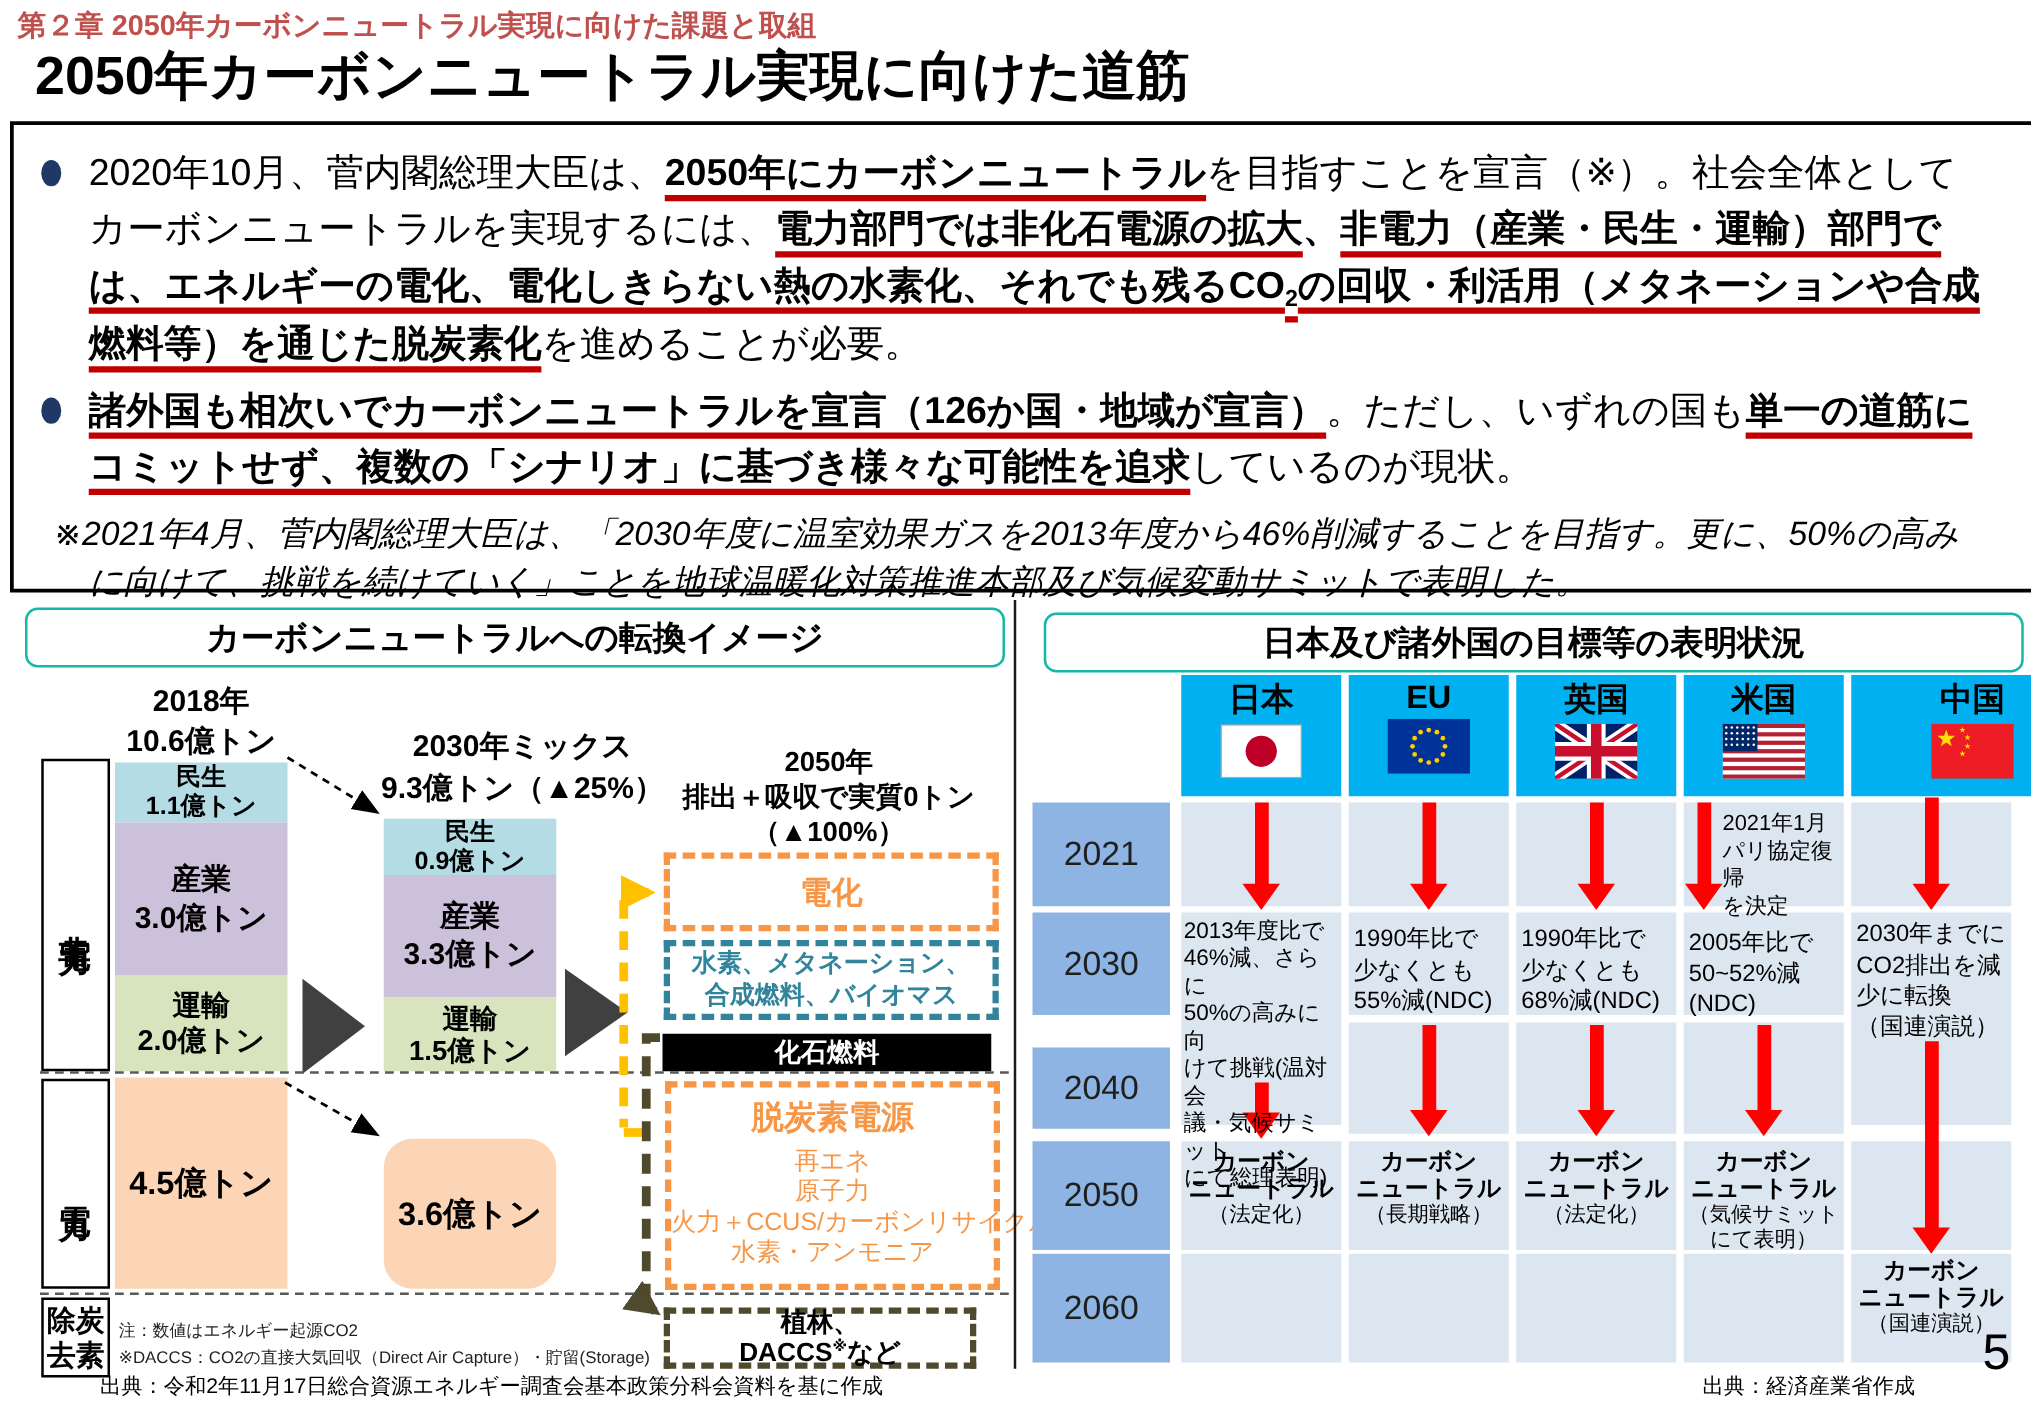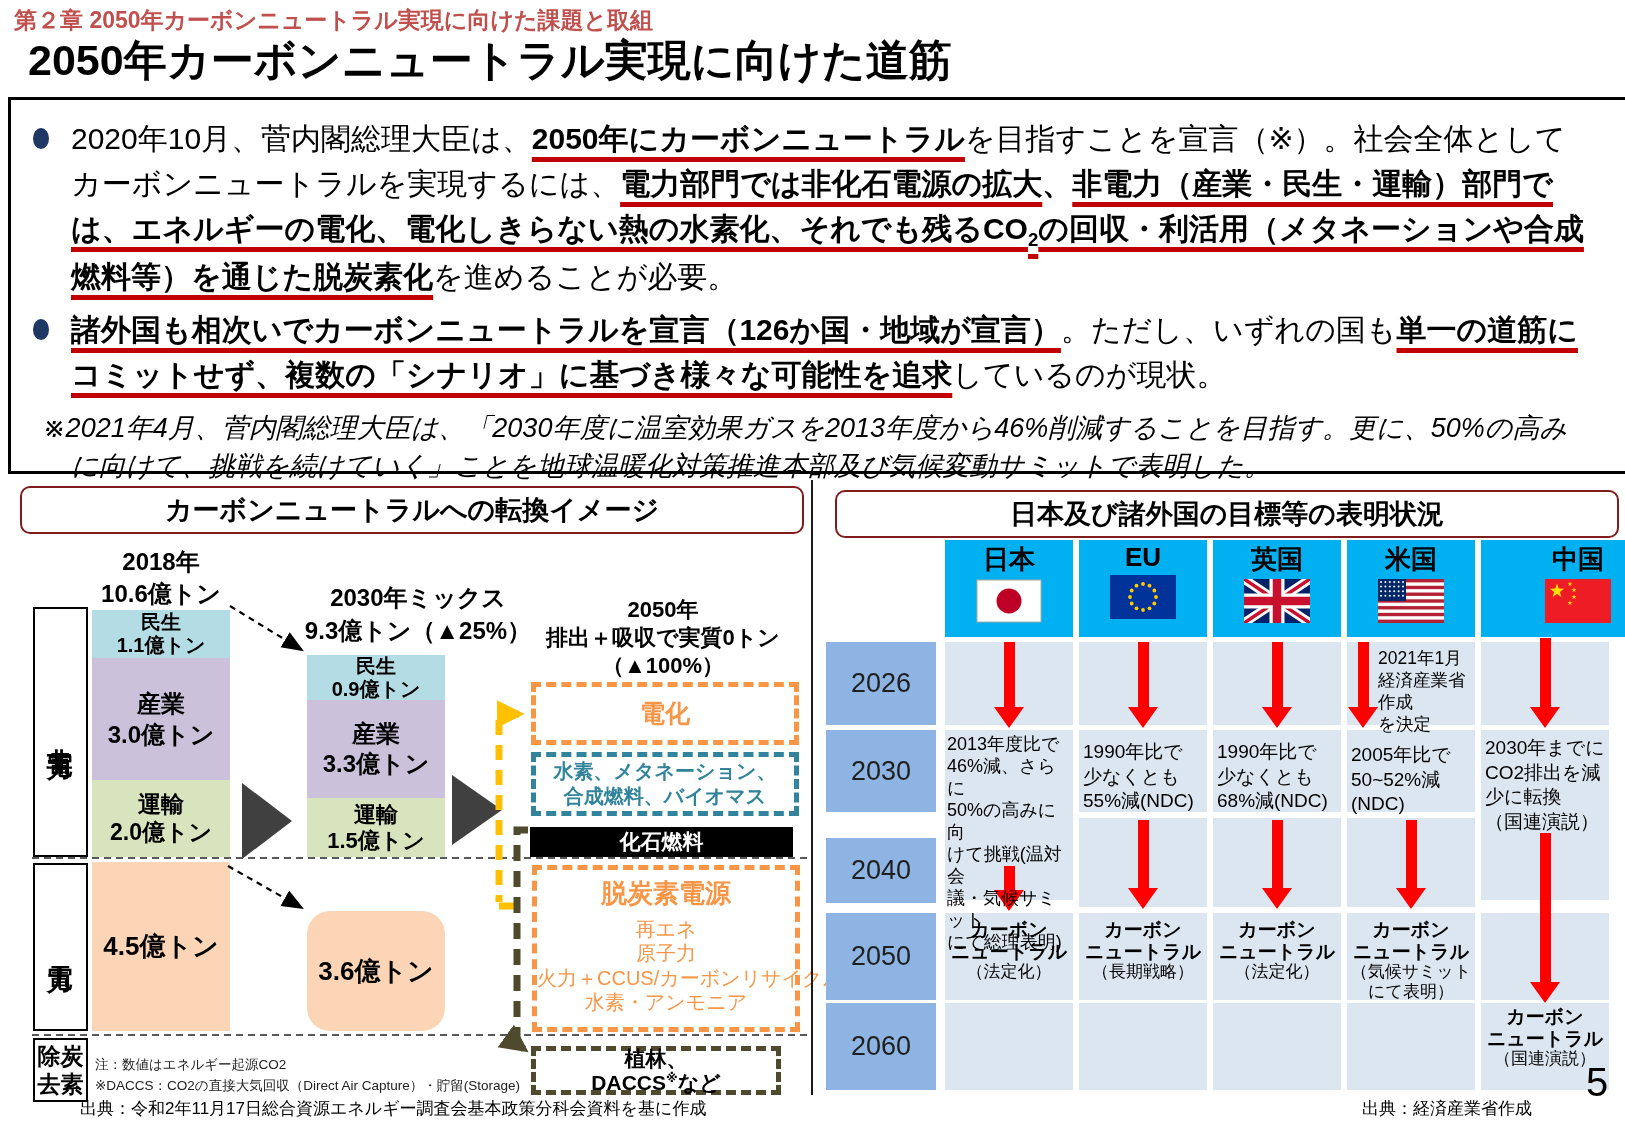--- a/index.html
+++ b/index.html
@@ -14,21 +14,21 @@
   .bullet-row{display:flex;gap:22px;margin-top:8px;}
   .dot{flex:0 0 auto;width:16px;height:21px;border-radius:50%;background:var(--bullet-navy);margin-top:12px;}
   .rich{font-size:30px;line-height:1.5;width:1520px;}
   .rich .b{font-weight:bold;}
   .rich .u{text-decoration:underline;text-decoration-color:var(--underline-red);
            text-decoration-thickness:4.5px;text-underline-offset:8px;}
   .rich sub{font-size:0.62em;}
   .note{margin-top:12px;margin-left:10px;font-size:27px;line-height:1.42;
         padding-left:28px;text-indent:-28px;width:1520px;font-style:italic;}
   
-  .panel-title{border:2px solid #7f1d1d;border-radius:10px;text-align:center;
+  .panel-title{border:2px solid #14b8a6;border-radius:10px;text-align:center;
                font-weight:bold;font-size:27px;line-height:44px;height:44px;background:#fff;}
   .divider{left:811px;top:480px;width:2px;height:615px;background:#1a1a1a;}
   
   .left-panel{left:14px;top:478px;width:798px;height:645px;}
   .lp-title{left:6px;top:8px;width:780px;}
   .grp{text-align:center;font-weight:bold;}
   .grp div{white-space:nowrap;}
   .g2018{left:47px;top:68px;width:200px;font-size:24px;line-height:32px;}
   .g2030{left:254px;top:103px;width:300px;font-size:24px;line-height:33px;}
   .g2050{left:499px;top:118px;width:300px;font-size:22px;line-height:28px;}
@@ -214,21 +214,21 @@
       <path d="M514,352 H503 V560" stroke="#4F4A2D" stroke-width="7" stroke-dasharray="16 10" fill="none"></path>
       <path d="M503,566 L510,571" stroke="#4F4A2D" stroke-width="7" fill="none" marker-end="url(#mk-olv)"></path>
     </svg>
   </div>
 
   <div class="abs divider"></div>
 
   <div class="abs right-panel">
     <div class="abs panel-title rp-title">日本及び諸外国の目標等の表明状況</div>
     <div id="cmp-table">
-        <div class="year-cell" style="left: 6px; top: 164px; width: 110px; height: 83px;">2026</div>
+        <div class="year-cell" style="left: 6px; top: 164px; width: 110px; height: 83px;">2021</div>
         <div class="year-cell" style="left: 6px; top: 252px; width: 110px; height: 82px;">2030</div>
         <div class="year-cell" style="left: 6px; top: 360px; width: 110px; height: 65px;">2040</div>
         <div class="year-cell" style="left: 6px; top: 435px; width: 110px; height: 87px;">2050</div>
         <div class="year-cell" style="left: 6px; top: 525px; width: 110px; height: 87px;">2060</div>
         <div class="hdr-cell" style="left: 125px; top: 62px; width: 128px; height: 97px;">
           <div class="hdr-name">日本</div>
           <div class="hdr-flag">
             <svg viewBox="0 0 66 44">
               <rect x="1" y="1" width="64" height="42" fill="#ffffff" stroke="#aaaaaa"></rect>
               <circle cx="33" cy="22" r="12.5" fill="#BE0026"></circle>
@@ -357,21 +357,21 @@
         <div class="arrow-head" style="left: 174px; top: 412px;"></div>
         <div class="arrow-shaft" style="left: 318px; top: 342px; height: 70px;"></div>
         <div class="arrow-head" style="left: 308px; top: 410px;"></div>
         <div class="arrow-shaft" style="left: 452px; top: 342px; height: 70px;"></div>
         <div class="arrow-head" style="left: 442px; top: 410px;"></div>
         <div class="arrow-shaft" style="left: 586px; top: 342px; height: 70px;"></div>
         <div class="arrow-head" style="left: 576px; top: 410px;"></div>
         <div class="arrow-shaft" style="left: 720px; top: 355px; height: 151px;"></div>
         <div class="arrow-head" style="left: 710px; top: 504px;"></div>
         <div class="cell-text t20us" style="left: 558px; top: 170px; width: 96px;">2021年1月
-経済産業省作成
+パリ協定復帰
 を決定</div>
         <div class="cell-text t30jp" style="left: 127px; top: 256px; width: 126px;">2013年度比で
 46%減、さらに
 50%の高みに向
 けて挑戦(温対会
 議・気候サミット
 にて総理表明)</div>
         <div class="cell-text t30" style="left: 263px; top: 262px; width: 124px;">1990年比で
 少なくとも
 55%減(NDC)</div>

